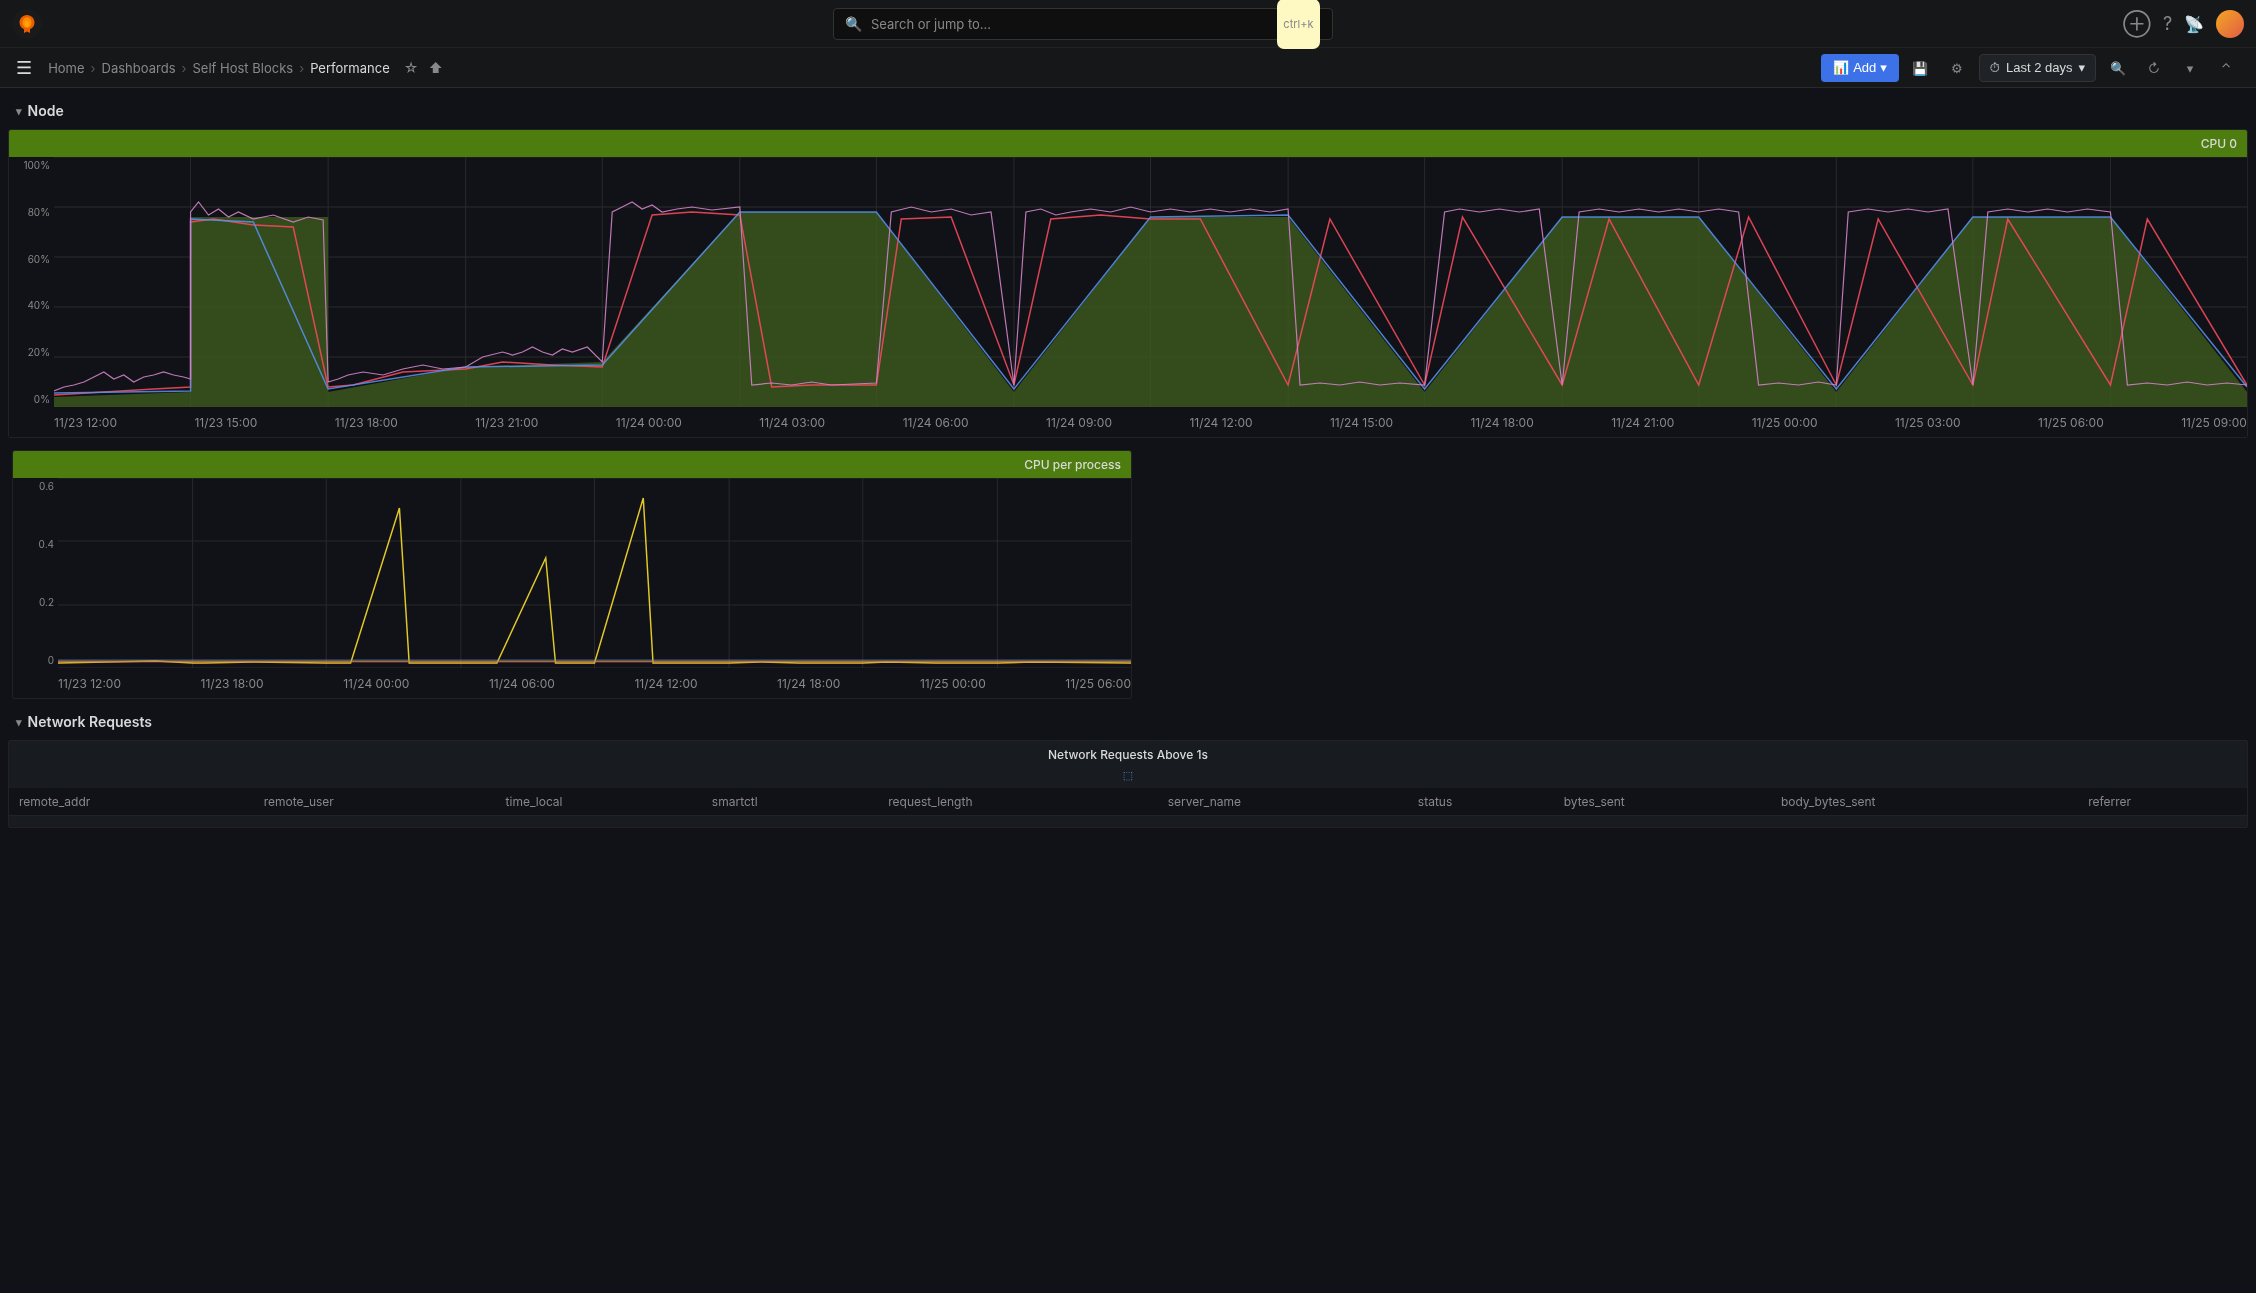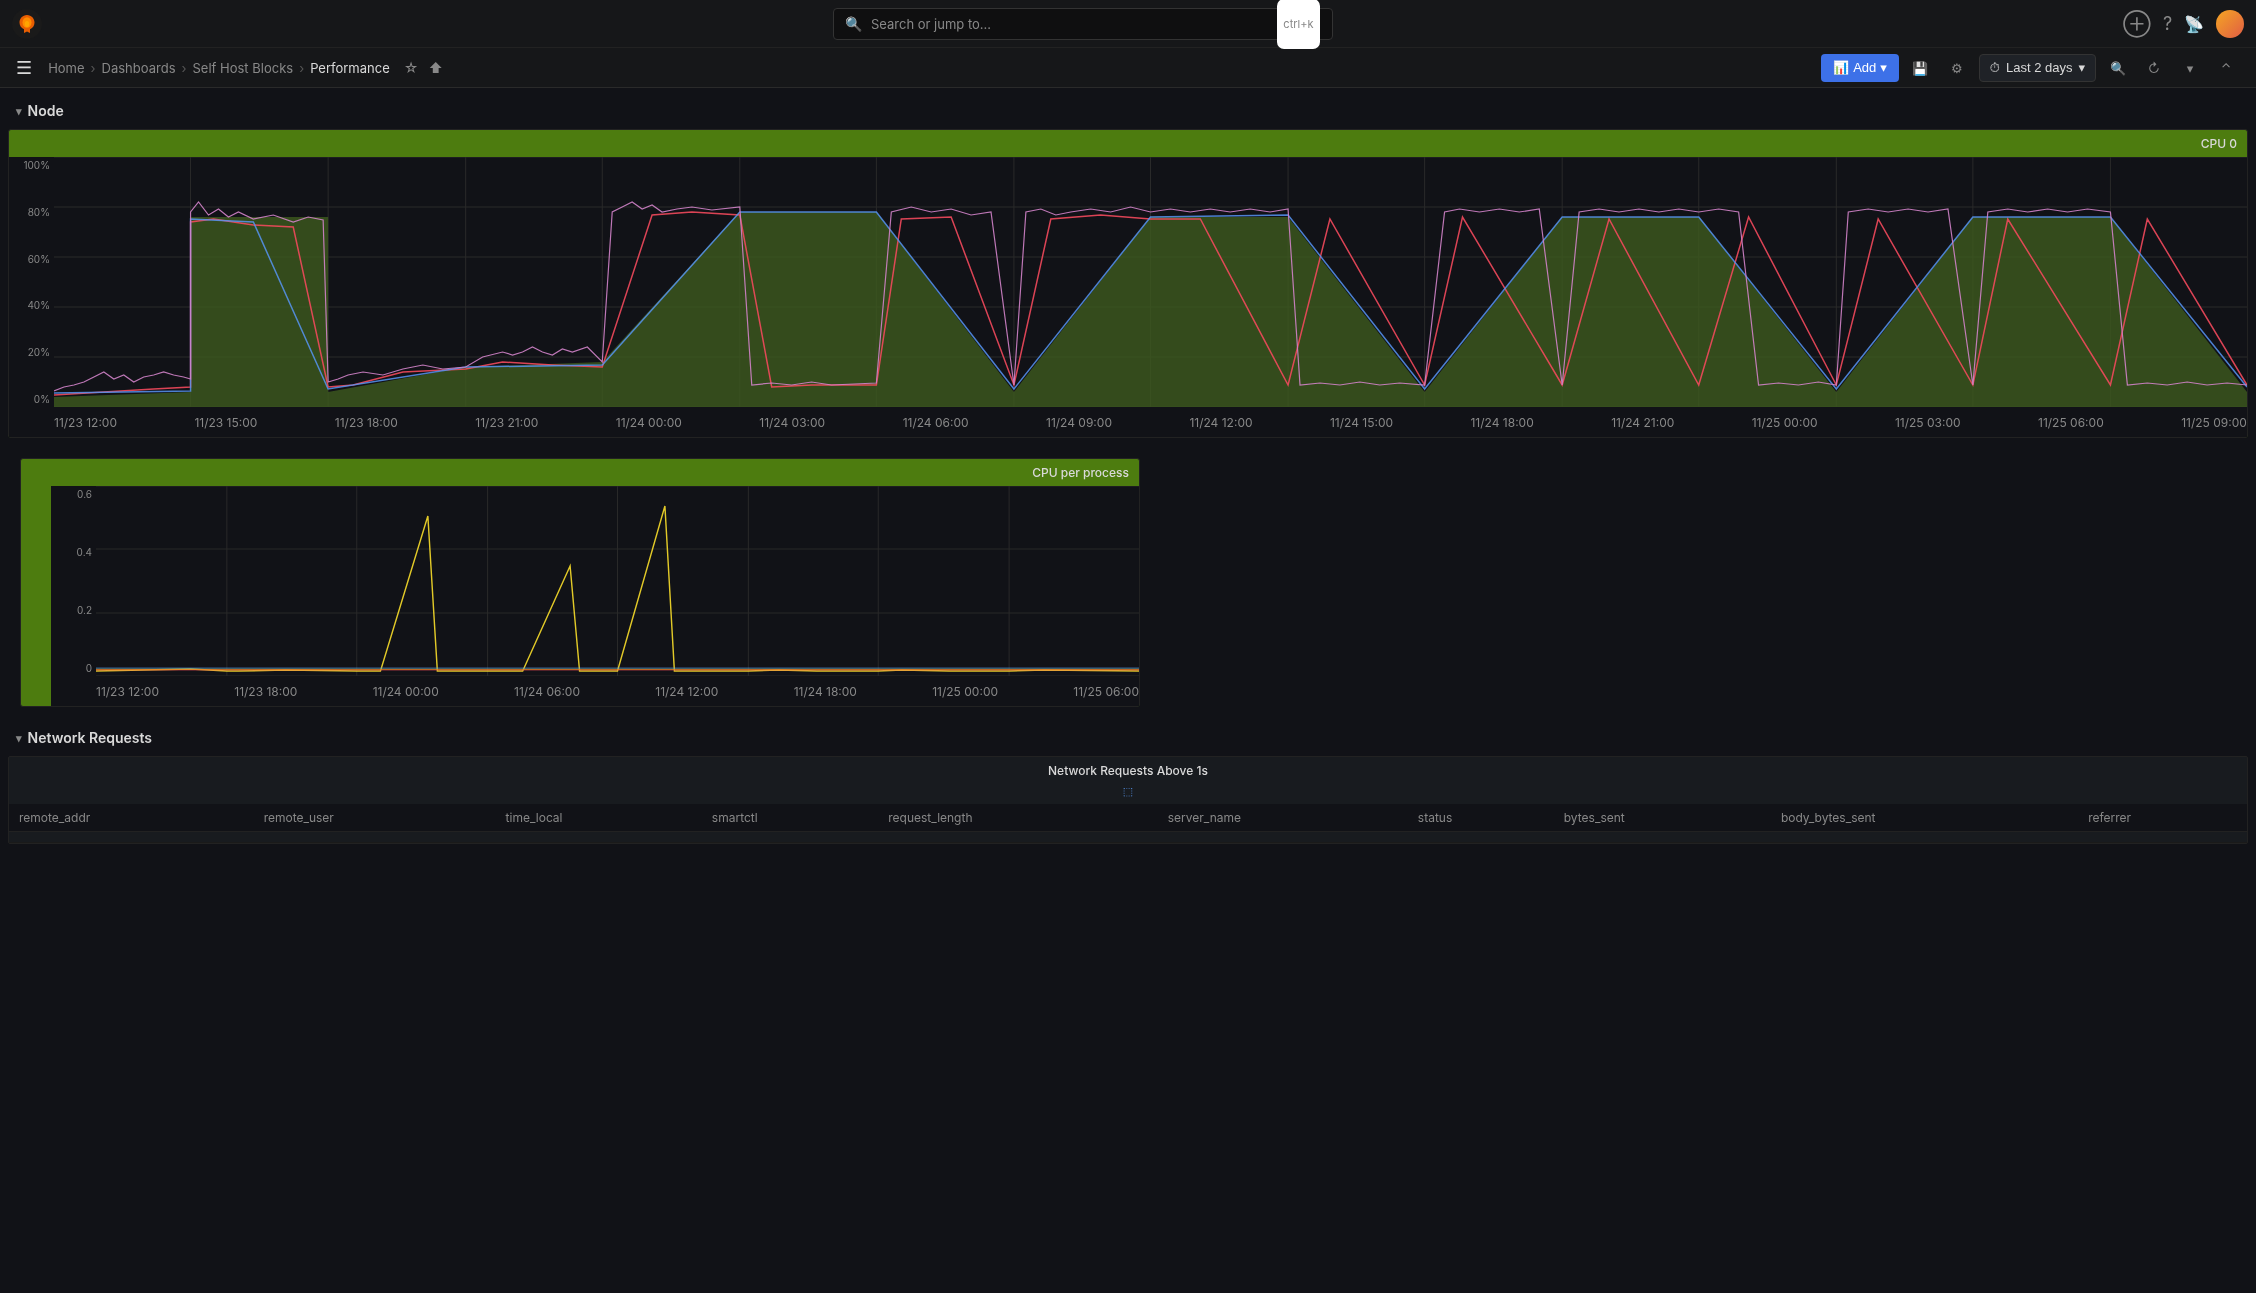--- a/index.html
+++ b/index.html
@@ -305,21 +305,21 @@
       <path d="M20 8 C14 8, 10 13, 10 18 C10 22, 12 25, 16 27 L16 32 L20 30 L24 32 L24 27 C28 25, 30 22, 30 18 C30 13, 26 8, 20 8Z" fill="#FF6600" opacity="0.9"></path>
       <ellipse cx="20" cy="18" rx="6" ry="7" fill="#FF8C00"></ellipse>
       <ellipse cx="20" cy="20" rx="3" ry="4" fill="#FFA500"></ellipse>
     </svg>
   </div>
 
   <div style="flex:1; display:flex; justify-content:center;">
     <div class="topbar-search">
       <span style="color:#888; font-size:14px;">🔍</span>
       <span>Search or jump to...</span>
-      <span style="margin-left:auto; background:#ffffff; border-radius:7px; padding:18px 6px; font-size:11px; color:#888;">ctrl+k</span>
+      <span style="margin-left:auto; background:#fef9c3; border-radius:7px; padding:18px 6px; font-size:11px; color:#888;">ctrl+k</span>
     </div>
   </div>
 
   <div class="topbar-right">
     <span style="font-size:20px; color:#888; cursor:pointer;">⊕</span>
     <span style="font-size:18px; color:#888; cursor:pointer;">?</span>
     <span style="font-size:16px; color:#888; cursor:pointer;">📡</span>
     <div class="avatar"></div>
   </div>
 </div>
@@ -432,21 +432,21 @@
           <span>11/25 00:00</span>
           <span>11/25 03:00</span>
           <span>11/25 06:00</span>
           <span>11/25 09:00</span>
         </div>
       </div>
     </div>
   </div>
 
   <div style="padding: 4px 8px;">
-    <div class="panel" style="width: 50%; margin: 12px; padding-left: 30px;">
+    <div class="panel" style="width: 50%; margin: 4px;">
       <div class="panel-title">CPU per process</div>
       <div class="panel-body">
         <div class="chart-container cpu-process-chart">
 
           <div class="y-axis" style="bottom: 30px;">
             <span>0</span>
             <span>0.2</span>
             <span>0.4</span>
             <span>0.6</span>
           </div>

